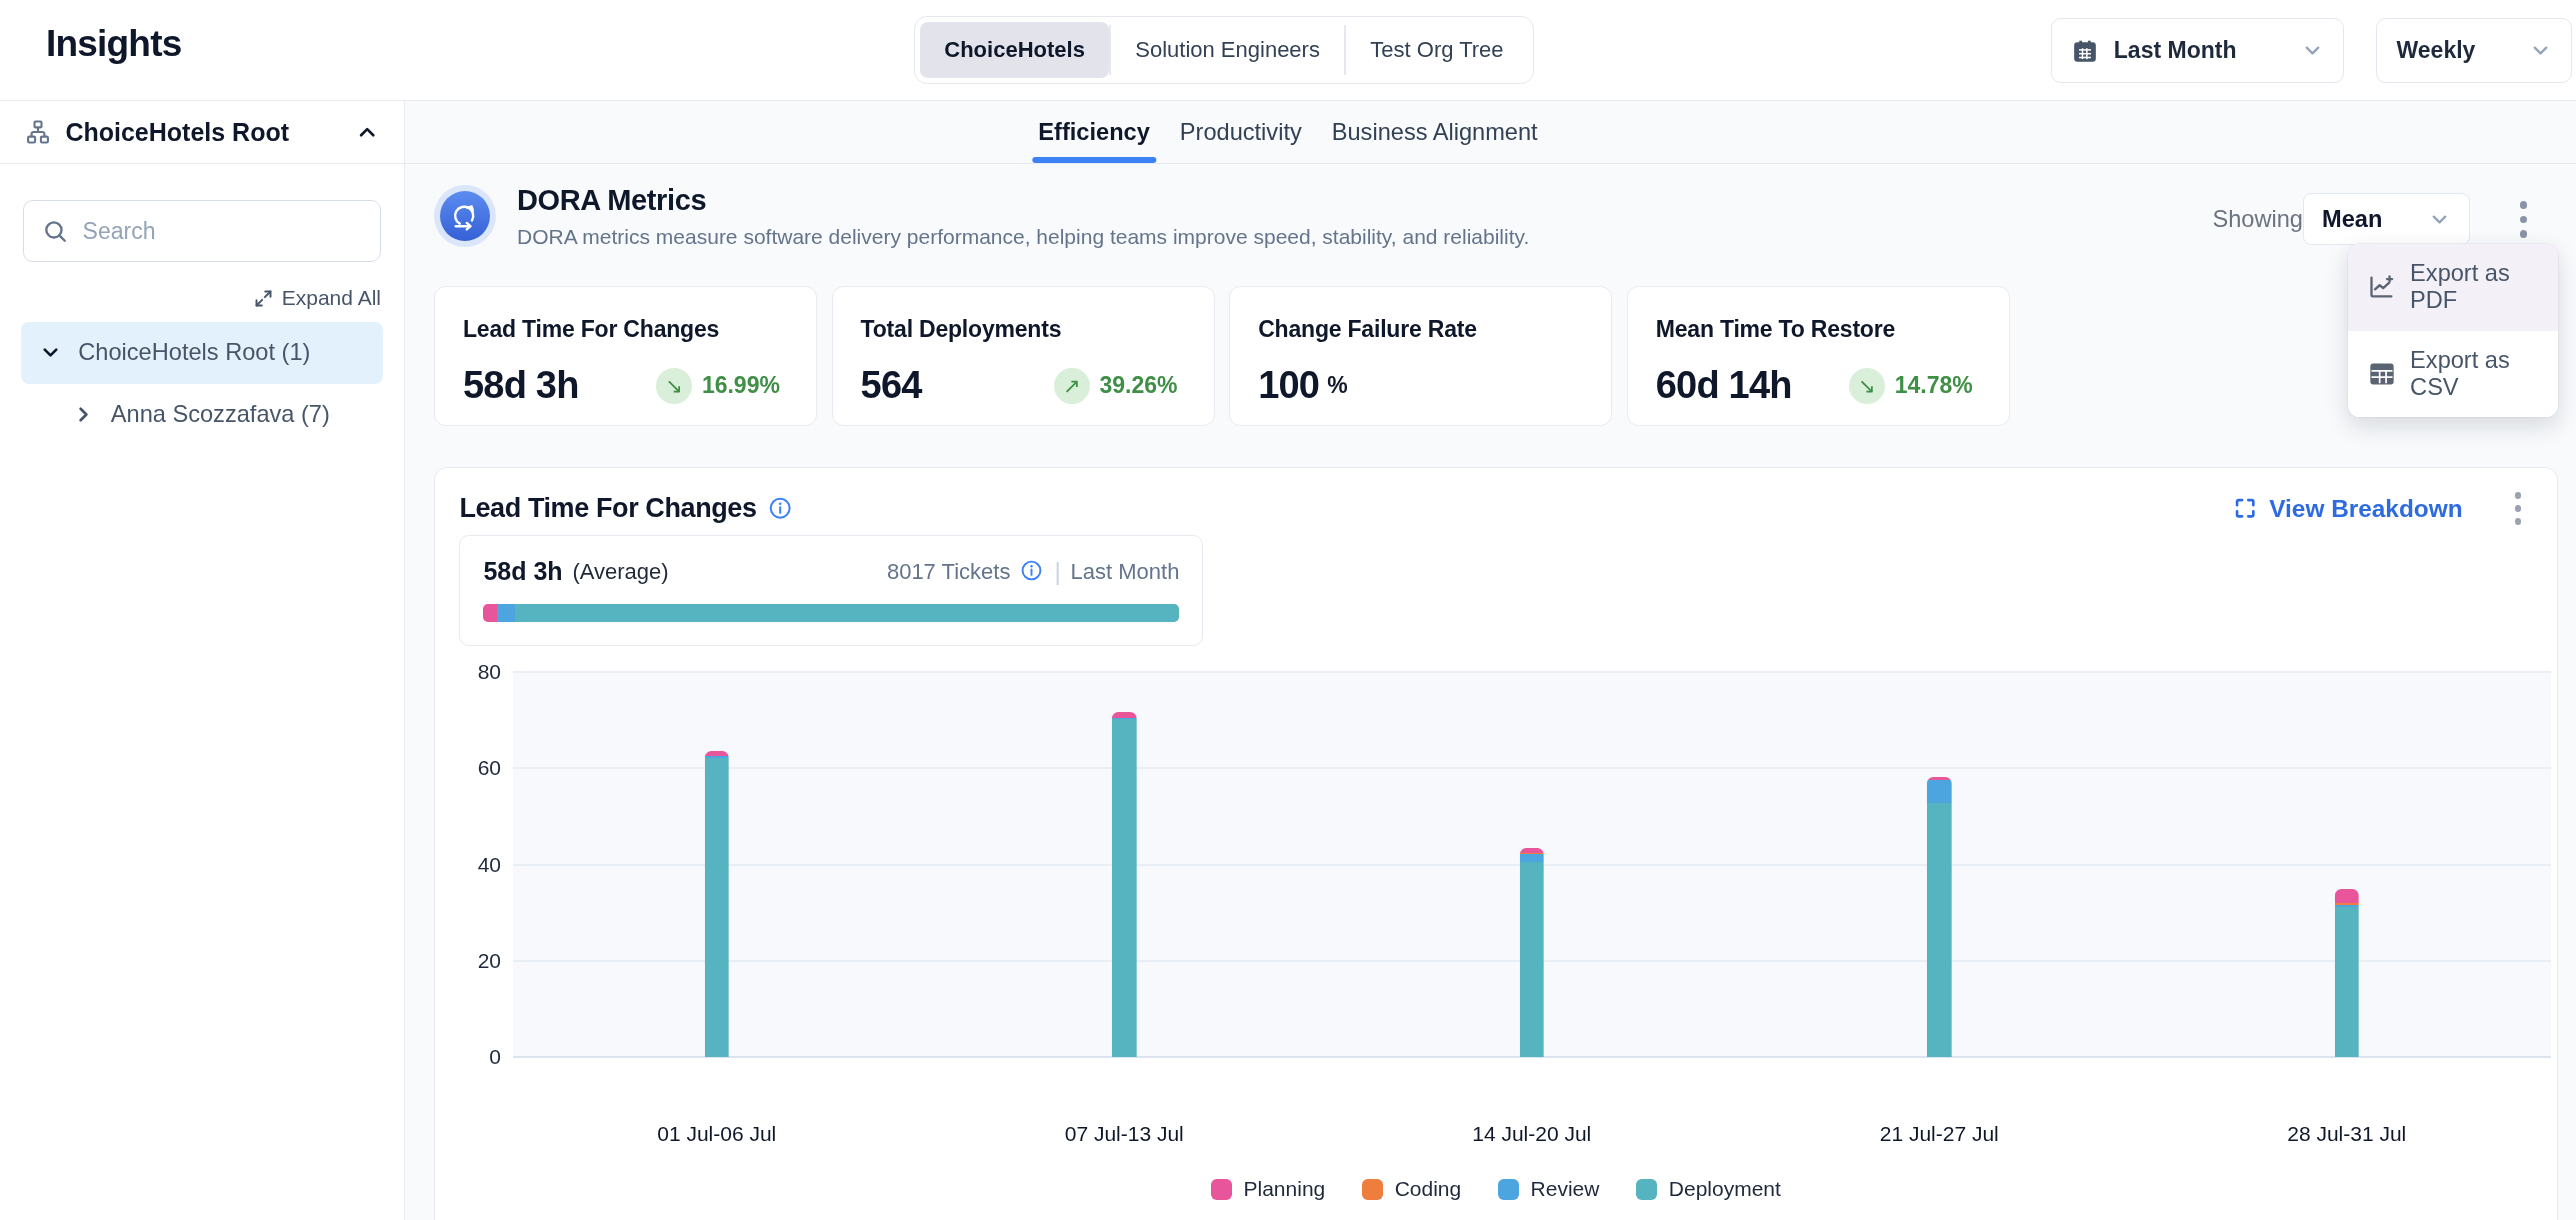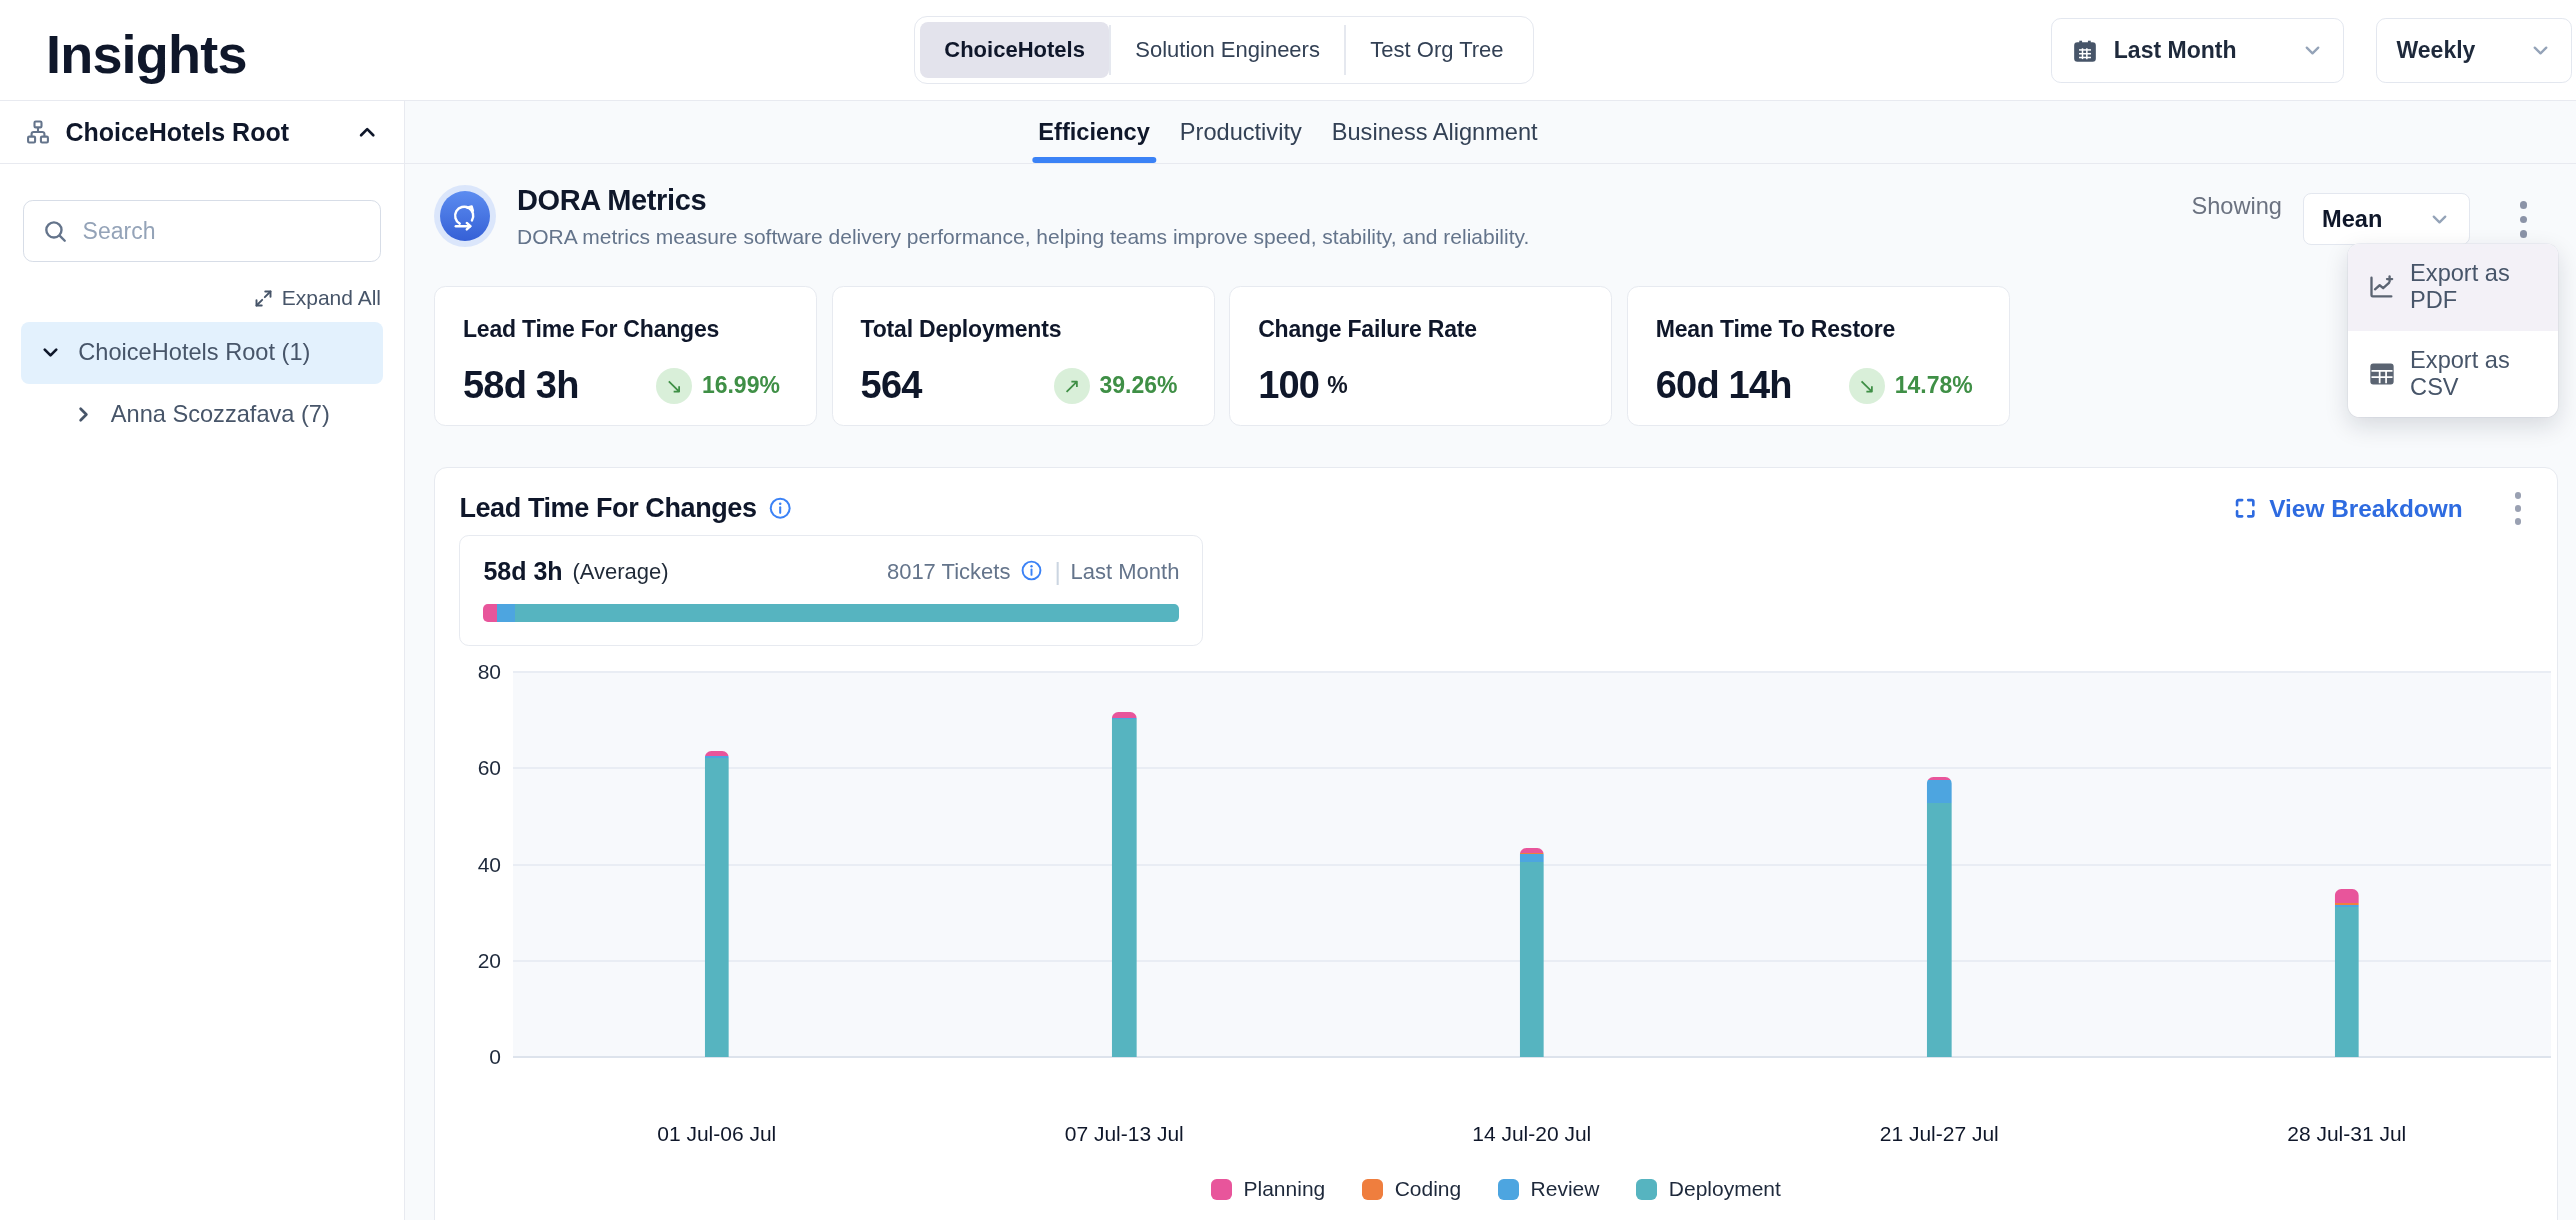--- a/index.html
+++ b/index.html
@@ -3,21 +3,21 @@
 <meta charset="utf-8">
 <style>
   * { margin:0; padding:0; box-sizing:border-box; }
   html,body { background:#e9ebf0; }
   .app {
     position:relative; width:2576px; height:1221px; overflow:hidden;
     background:#f8fafc; font-family:"Liberation Sans", sans-serif; color:#0f172a;
   }
   
   .topbar { position:absolute; top:0; left:0; right:0; height:101px; background:#ffffff; border-bottom:1.6px solid #e8eaf0; z-index:5; }
-  .app-title { position:absolute; left:46px; top:23px; font-size:54px; font-weight:bold; letter-spacing:-0.8px; }
+  .app-title { position:absolute; left:46px; top:23px; font-size:37px; font-weight:bold; letter-spacing:-0.8px; }
   .seg-group { position:absolute; left:914px; top:16.3px; height:68px; display:flex; align-items:stretch; background:#ffffff; border:1.6px solid #e5e8ef; border-radius:13px; padding:4.9px; }
   .seg { display:flex; align-items:center; padding:0 24.4px; font-size:22px; color:#334155; border-radius:8.1px; cursor:pointer; white-space:nowrap; }
   .seg.selected { background:#e3e3ec; font-weight:bold; color:#0f172a; }
   .seg-divider { width:1.6px; background:#e5e8ef; margin:3.3px 0; }
   .tb-select { position:absolute; top:18px; height:65px; background:#ffffff; border:1.6px solid #e3e7ef; border-radius:9.8px; display:flex; align-items:center; padding:0 19.5px; gap:16.3px; cursor:pointer; }
   .tb-select.lastmonth { left:2051px; width:293px; }
   .tb-select.weekly   { left:2376px; width:196px;text-align:right; }
   .tb-select .lbl { font-size:23px; color:#1e293b; font-weight:600; }
   .tb-select .chev { margin-left:auto; }
   
@@ -40,21 +40,21 @@
   .tab { position:relative; font-size:23.6px; color:#334155; height:100%; display:flex; align-items:center; cursor:pointer; white-space:nowrap; }
   .tab.active { font-weight:bold; color:#0f172a; }
   .tab.active::after { content:""; position:absolute; left:-6.5px; right:-6.5px; bottom:0; height:5.7px; border-radius:3.3px; background:#3b82f6; }
   .content { position:absolute; top:63px; left:0; right:0; bottom:0; }
   
   .dora-head { position:absolute; top:19.5px; left:29px; display:flex; gap:21px; align-items:center; }
   .dora-badge { width:62px; height:62px; border-radius:50%; background:#dbe6fb; display:flex; align-items:center; justify-content:center; }
   .dora-badge .inner { width:50px; height:50px; border-radius:50%; background:linear-gradient(180deg,#5c8cf0,#3560d6); display:flex; align-items:center; justify-content:center; }
   .dora-title { font-size:29px; font-weight:bold; letter-spacing:-0.4px; }
   .dora-desc { font-size:21px; color:#64748b; margin-top:8.1px; }
-  .showing-wrap { position:absolute; top:29px; right:106px; display:flex; align-items:flex-start; gap:21px; }
+  .showing-wrap { position:absolute; top:29px; right:106px; display:flex; align-items:center; }
   .showing-label { font-size:23.6px; color:#6b7280; }
   .mean-select { height:52px; min-width:167px; background:#fff; border:1.6px solid #e3e7ef; border-radius:8.1px; display:flex; align-items:center; gap:32.5px; padding:8px 18px; cursor:pointer; }
   .mean-select .lbl { font-size:23.6px; font-weight:bold; color:#0f172a; }
   .kebab { position:absolute; top:32.5px; right:36px; width:32.5px; height:46px; display:flex; flex-direction:column; align-items:center; justify-content:center; gap:7.3px; cursor:pointer; }
   .kebab span { width:7.3px; height:7.3px; border-radius:50%; background:#8b93a7; }
   
   .menu { position:absolute; top:80px; right:18px; width:210px; background:#ffffff; border-radius:11.4px; box-shadow:0 8.1px 24.4px rgba(15,23,42,.14), 0 0 0 0.8px #eceef3; overflow:hidden; z-index:9; }
   .menu-item { display:flex; align-items:center; gap:14.6px; padding:16.3px 19.5px; font-size:23.6px; color:#475569; cursor:pointer; }
   .menu-item.hover { background:#f3f1f7; }
   

